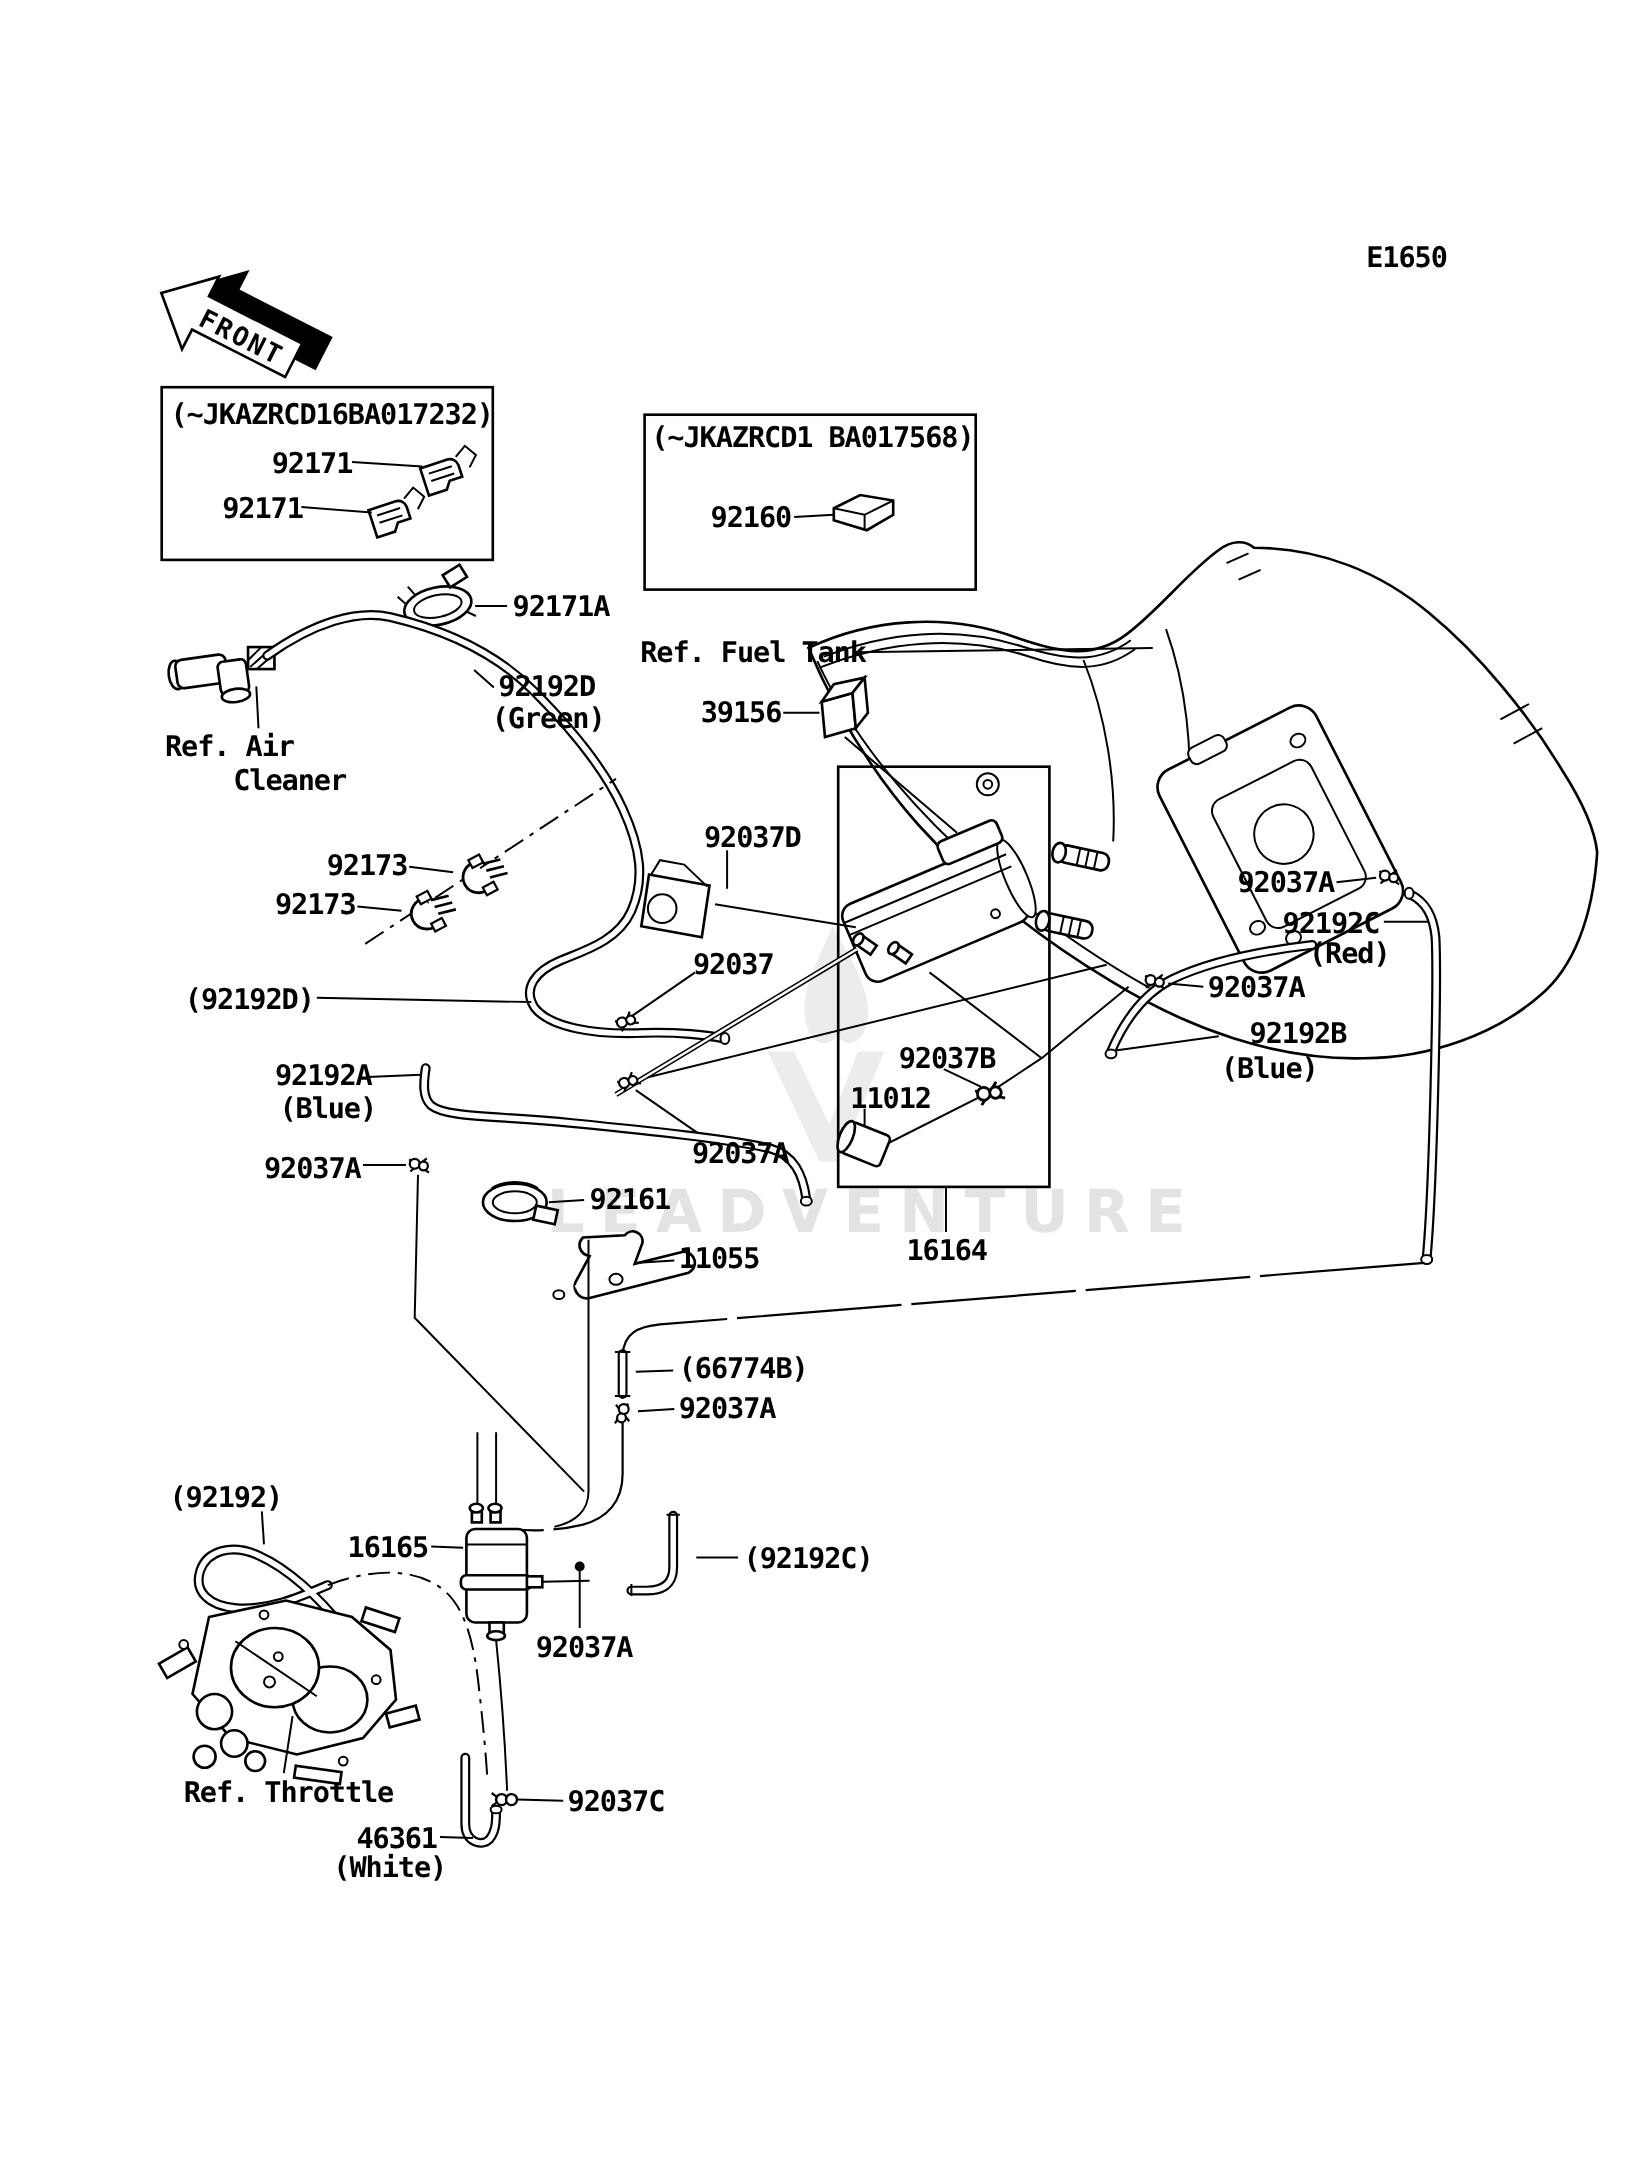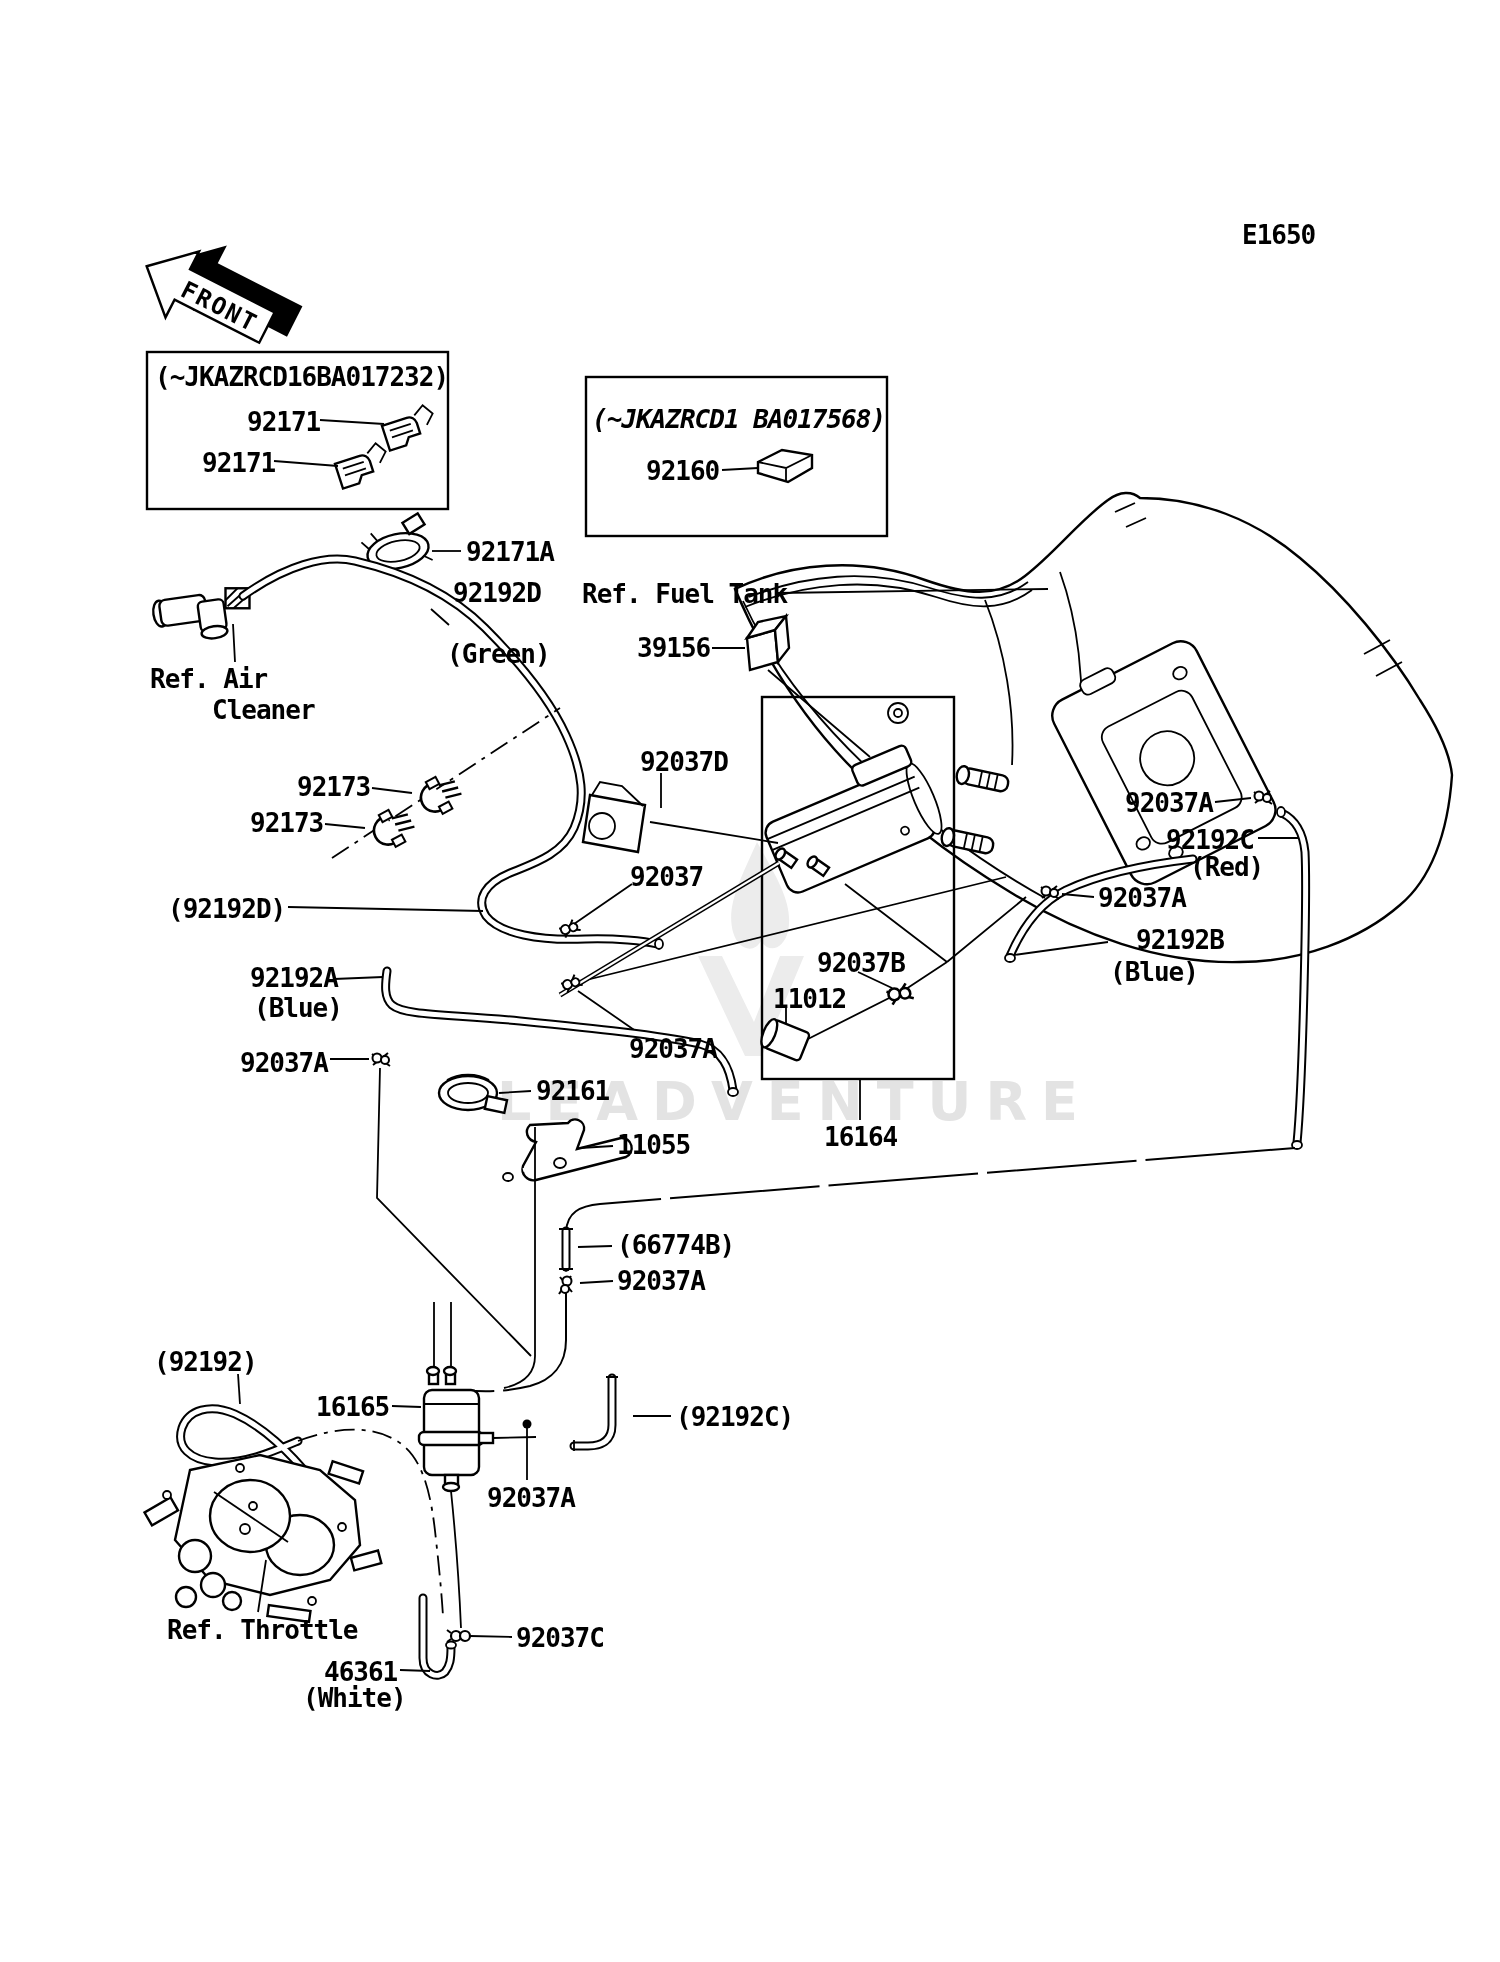--- a/index.html
+++ b/index.html
@@ -312,24 +312,24 @@
   </g>
   <path class="ln" d="M512,1637 L470,1636 M400,1670 L430,1671"></path>
 
 </svg>
 
 <div id="label-layer">
       <div class="lbl" style="left: 1242px; top: 222px;">E1650</div>
       <div class="lbl" style="left: 155px; top: 364px;">(~JKAZRCD16BA017232)</div>
       <div class="lbl" style="left: 247px; top: 409px;">92171</div>
       <div class="lbl" style="left: 202px; top: 450px;">92171</div>
-      <div class="lbl" style="left: 592px; top: 406px; font-style: italic;">(~JKAZRCD1 BA017568)</div>
+      <div class="lbl" style="left: 592px; top: 385px;">(~JKAZRCD1 BA017568)</div>
       <div class="lbl" style="left: 646px; top: 458px;">92160</div>
       <div class="lbl" style="left: 466px; top: 539px;">92171A</div>
-      <div class="lbl" style="left: 453px; top: 580px;">92192D</div>
+      <div class="lbl" style="left: 453px; top: 612px;">92192D</div>
       <div class="lbl" style="left: 447px; top: 641px;">(Green)</div>
       <div class="lbl" style="left: 150px; top: 666px;">Ref. Air</div>
       <div class="lbl" style="left: 212px; top: 697px;">Cleaner</div>
       <div class="lbl" style="left: 582px; top: 581px;">Ref. Fuel Tank</div>
       <div class="lbl" style="left: 637px; top: 635px;">39156</div>
       <div class="lbl" style="left: 640px; top: 749px;">92037D</div>
       <div class="lbl" style="left: 297px; top: 774px;">92173</div>
       <div class="lbl" style="left: 250px; top: 810px;">92173</div>
       <div class="lbl" style="left: 168px; top: 896px;">(92192D)</div>
       <div class="lbl" style="left: 630px; top: 864px;">92037</div>

